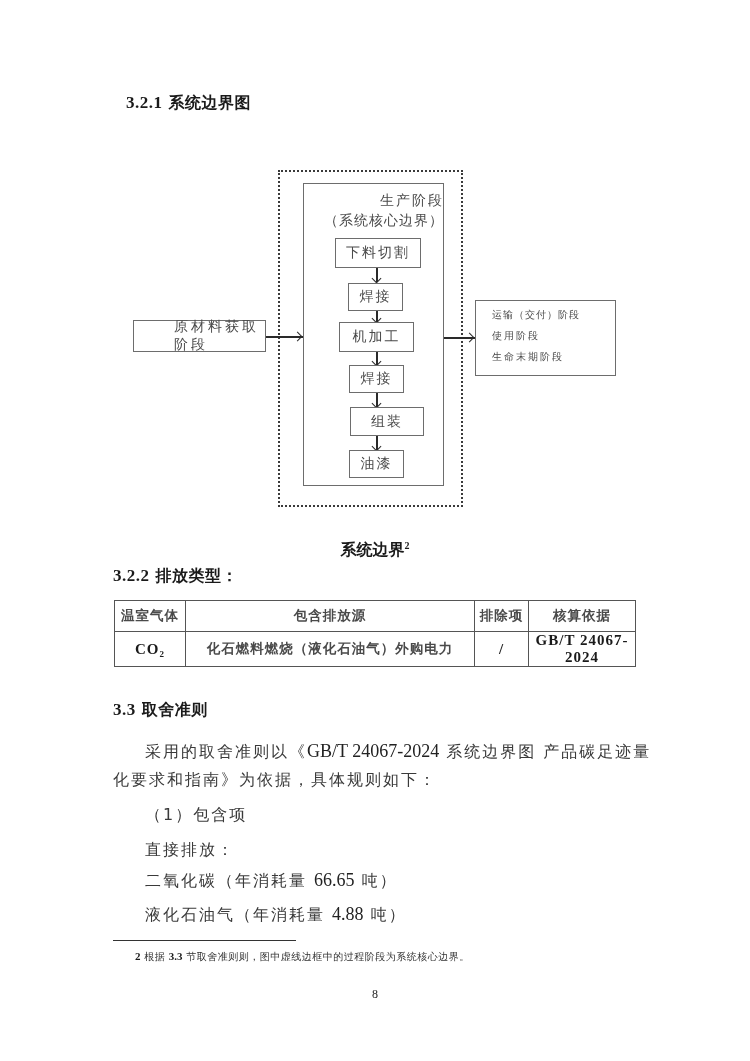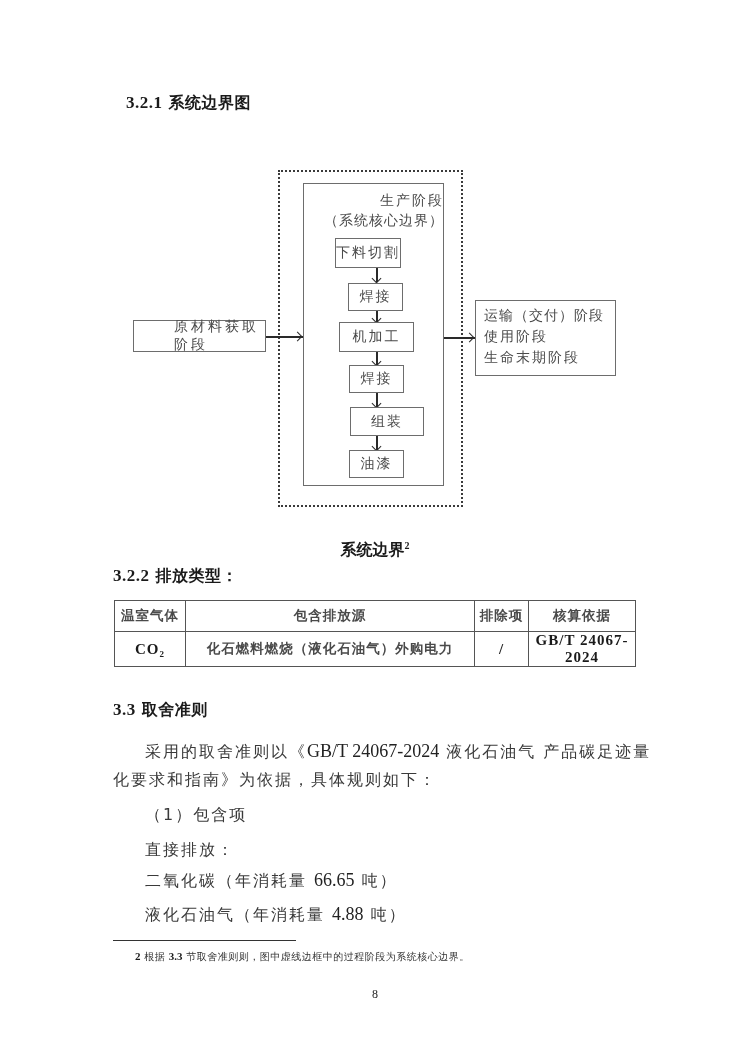--- a/index.html
+++ b/index.html
@@ -18,22 +18,22 @@
   .hline { position: absolute; height: 1.5px; background: #2a2a2a; }
   .arrow-down { position: absolute; width: 7px; height: 7px;
                 border-right: 1.5px solid #2a2a2a; border-bottom: 1.5px solid #2a2a2a;
                 transform: rotate(45deg); box-sizing: border-box; }
   .arrow-right { position: absolute; width: 7px; height: 7px;
                  border-right: 1.5px solid #2a2a2a; border-top: 1.5px solid #2a2a2a;
                  transform: rotate(45deg); box-sizing: border-box; }
   .core-title { position: absolute; font-size: 14px; color: #4a4a4a; letter-spacing: 2px;
                 text-align: center; font-family: "DejaVu Sans", sans-serif; line-height: 20px; }
   .right-box { position: absolute; border: 1.5px solid #6d6d6d; box-sizing: border-box;
-               font-size: 14px; color: #4a4a4a; letter-spacing: 2px; line-height: 21px;
-               padding: 4px 0 0 8px; font-family: Liberation Sans, sans-serif; }
+               font-size: 10px; color: #4a4a4a; letter-spacing: 2px; line-height: 21px;
+               padding: 4px 0 0 16px; font-family: Liberation Mono, monospace; }
   .caption { font-weight: bold; font-size: 16px; text-align: center; }
   .caption sup { font-family: "Liberation Serif", serif; font-size: 10px; }
   table.emis { position: absolute; left: 114px; top: 600px; width: 522px;
                border-collapse: collapse; font-size: 13.5px; color: #4a4a4a;
                font-family: "DejaVu Sans", sans-serif; }
   table.emis td, table.emis th { border: 1px solid #555; height: 30px; text-align: center;
                font-weight: bold; padding: 0 4px; letter-spacing: 1px; }
   .latin { font-family: "Liberation Serif", serif; color: #1a1a1a; font-size: 15px; letter-spacing: 0; }
   .para { position: absolute; font-size: 16px; color: #3a3a3a; letter-spacing: 2px;
           font-family: "DejaVu Sans", sans-serif; white-space: nowrap; }
@@ -55,21 +55,21 @@
 
 <div>
   <div class="dotted" style="left:278px; top:170px; width:185px; height:337px;"></div>
   <div class="inner" style="left:303px; top:183px; width:141px; height:303px;"></div>
 
   <div class="core-title" style="left:303px; top:190px; width:141px;text-align:right;">
     <div>生产阶段</div>
     <div style="letter-spacing:1px; margin-left:-6px;">（系统核心边界）</div>
   </div>
 
-  <div class="box" style="left:335px; top:238px; width:66px; height:30px;">下料切割</div>
+  <div class="box" style="left:335px; top:238px; width:86px; height:30px;">下料切割</div>
   <div class="vline" style="left:376px; top:268px; height:14px;"></div>
   <div class="arrow-down" style="left:373px; top:275px;"></div>
 
   <div class="box" style="left:348px; top:283px; width:55px; height:28px;">焊接</div>
   <div class="vline" style="left:376px; top:311px; height:11px;"></div>
   <div class="arrow-down" style="left:373px; top:315px;"></div>
 
   <div class="box" style="left:339px; top:322px; width:75px; height:30px;">机加工</div>
   <div class="vline" style="left:376px; top:352px; height:13px;"></div>
   <div class="arrow-down" style="left:373px; top:358px;"></div>
@@ -122,21 +122,21 @@
   </tr>
 </tbody>
   </table>
 
 <div class="abs h-sec" style="left:113px; top:700px;">
   <span class="num">3.3</span>
   <span>取舍准则</span>
 </div>
 
 <div class="para" style="left:145px; top:741px;">
-  <span>采用的取舍准则以《</span><span class="latin">GB/T 24067-2024</span><span> 液化石油气  产品碳足迹量</span>
+  <span>采用的取舍准则以《</span><span class="latin">GB/T 24067-2024</span><span> 系统边界图  产品碳足迹量</span>
 </div>
 <div class="para" style="left:113px; top:770px;">化要求和指南》为依据，具体规则如下：</div>
 
 <div class="para" style="left:145px; top:805px;">（1）包含项</div>
 <div class="para" style="left:145px; top:840px;">直接排放：</div>
 <div class="para" style="left:145px; top:870px;">
   <span>二氧化碳（年消耗量 </span><span class="latin">66.65</span><span> 吨）</span>
 </div>
 <div class="para" style="left:145px; top:904px;">
   <span>液化石油气（年消耗量 </span><span class="latin">4.88</span><span> 吨）</span>

